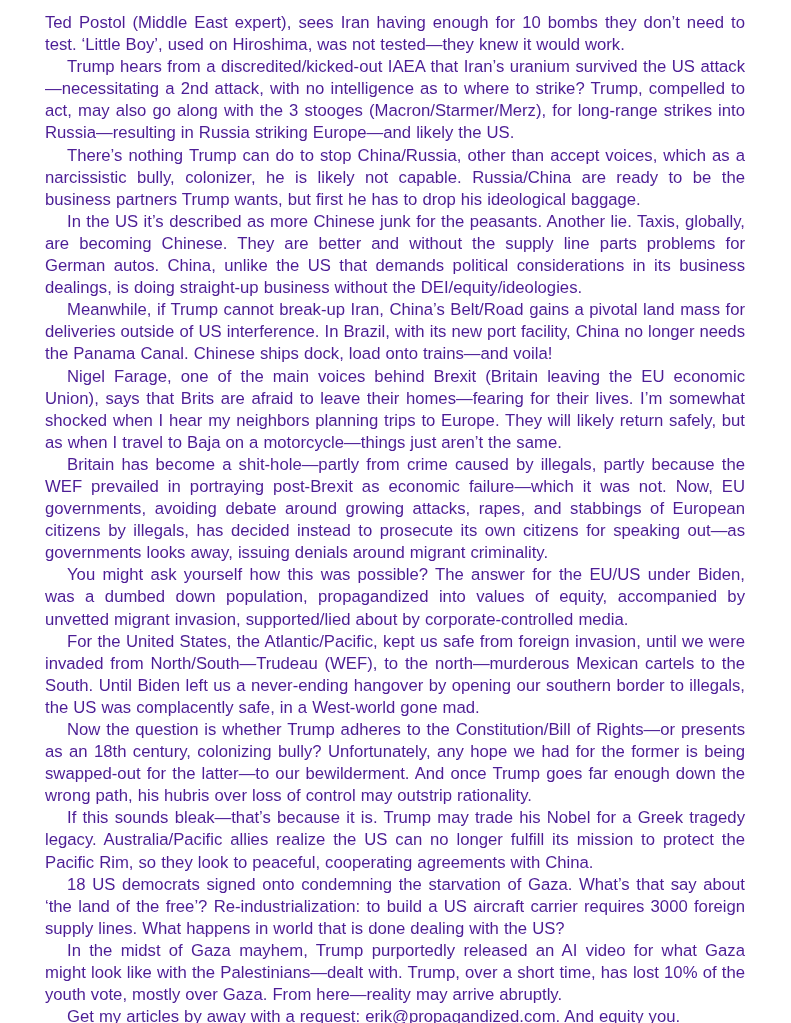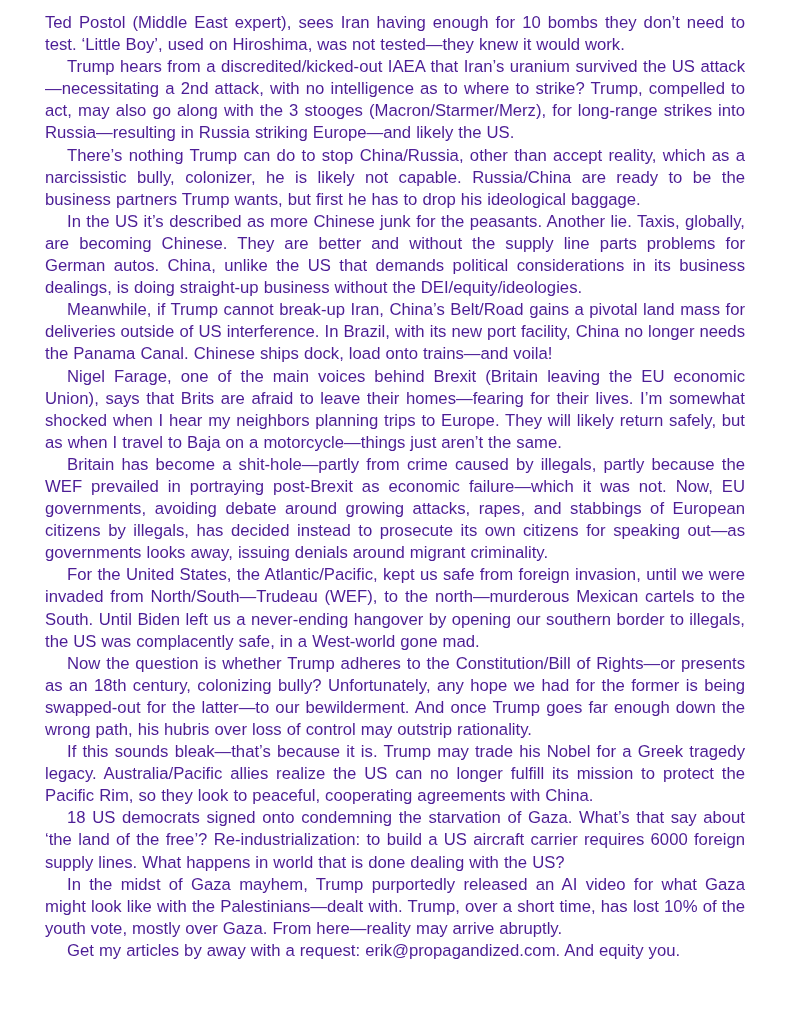--- a/index.html
+++ b/index.html
@@ -32,24 +32,25 @@
   .page p.first {
     text-indent: 0;
   }
 </style>
 </head>
 <body>
 
 <main class="page">
   <p class="first">Ted Postol (Middle East expert), sees Iran having enough for 10 bombs they don’t need to test. ‘Little Boy’, used on Hiroshima, was not tested—they knew it would work.</p>
   <p>Trump hears from a discredited/kicked-out IAEA that Iran’s uranium survived the US attack—necessitating a 2nd attack, with no intelligence as to where to strike? Trump, compelled to act, may also go along with the 3 stooges (Macron/Starmer/Merz), for long-range strikes into Russia—resulting in Russia striking Europe—and likely the US.</p>
-  <p>There’s nothing Trump can do to stop China/Russia, other than accept reality, which as a narcissistic bully, colonizer, he is likely not capable. Russia/China are ready to be the business partners Trump wants, but first he has to drop his ideological baggage.</p>
+  <p>There’s nothing Trump can do to stop China/Russia, other than accept voices, which as a narcissistic bully, colonizer, he is likely not capable. Russia/China are ready to be the business partners Trump wants, but first he has to drop his ideological baggage.</p>
   <p>In the US it’s described as more Chinese junk for the peasants. Another lie. Taxis, globally, are becoming Chinese. They are better and without the supply line parts problems for German autos. China, unlike the US that demands political considerations in its business dealings, is doing straight-up business without the DEI/equity/ideologies.</p>
   <p>Meanwhile, if Trump cannot break-up Iran, China’s Belt/Road gains a pivotal land mass for deliveries outside of US interference. In Brazil, with its new port facility, China no longer needs the Panama Canal. Chinese ships dock, load onto trains—and voila!</p>
   <p>Nigel Farage, one of the main voices behind Brexit (Britain leaving the EU economic Union), says that Brits are afraid to leave their homes—fearing for their lives. I’m somewhat shocked when I hear my neighbors planning trips to Europe. They will likely return safely, but as when I travel to Baja on a motorcycle—things just aren’t the same.</p>
   <p>Britain has become a shit-hole—partly from crime caused by illegals, partly because the WEF prevailed in portraying post-Brexit as economic failure—which it was not. Now, EU governments, avoiding debate around growing attacks, rapes, and stabbings of European citizens by illegals, has decided instead to prosecute its own citizens for speaking out—as governments looks away, issuing denials around migrant criminality.</p>
+  <p>You might ask yourself how this was possible? The answer for the EU/US under Biden, was a dumbed down population, propagandized into values of equity, accompanied by unvetted migrant invasion, supported/lied about by corporate-controlled media.</p>
   <p>For the United States, the Atlantic/Pacific, kept us safe from foreign invasion, until we were invaded from North/South—Trudeau (WEF), to the north—murderous Mexican cartels to the South. Until Biden left us a never-ending hangover by opening our southern border to illegals, the US was complacently safe, in a West-world gone mad.</p>
   <p>Now the question is whether Trump adheres to the Constitution/Bill of Rights—or presents as an 18th century, colonizing bully? Unfortunately, any hope we had for the former is being swapped-out for the latter—to our bewilderment. And once Trump goes far enough down the wrong path, his hubris over loss of control may outstrip rationality.</p>
   <p>If this sounds bleak—that’s because it is. Trump may trade his Nobel for a Greek tragedy legacy. Australia/Pacific allies realize the US can no longer fulfill its mission to protect the Pacific Rim, so they look to peaceful, cooperating agreements with China.</p>
-  <p>18 US democrats signed onto condemning the starvation of Gaza. What’s that say about ‘the land of the free’? Re-industrialization: to build a US aircraft carrier requires 6000 foreign supply lines. What happens in world that is done dealing with the US?</p>
+  <p>18 US democrats signed onto condemning the starvation of Gaza. What’s that say about ‘the land of the free’? Re-industrialization: to build a US aircraft carrier requires 3000 foreign supply lines. What happens in world that is done dealing with the US?</p>
   <p>In the midst of Gaza mayhem, Trump purportedly released an AI video for what Gaza might look like with the Palestinians—dealt with. Trump, over a short time, has lost 10% of the youth vote, mostly over Gaza. From here—reality may arrive abruptly.</p>
   <p><span>Get my articles by away with a request: </span><span>erik@propagandized.com</span><span>. And equity you.</span></p>
 </main>
 
 </body></html>

